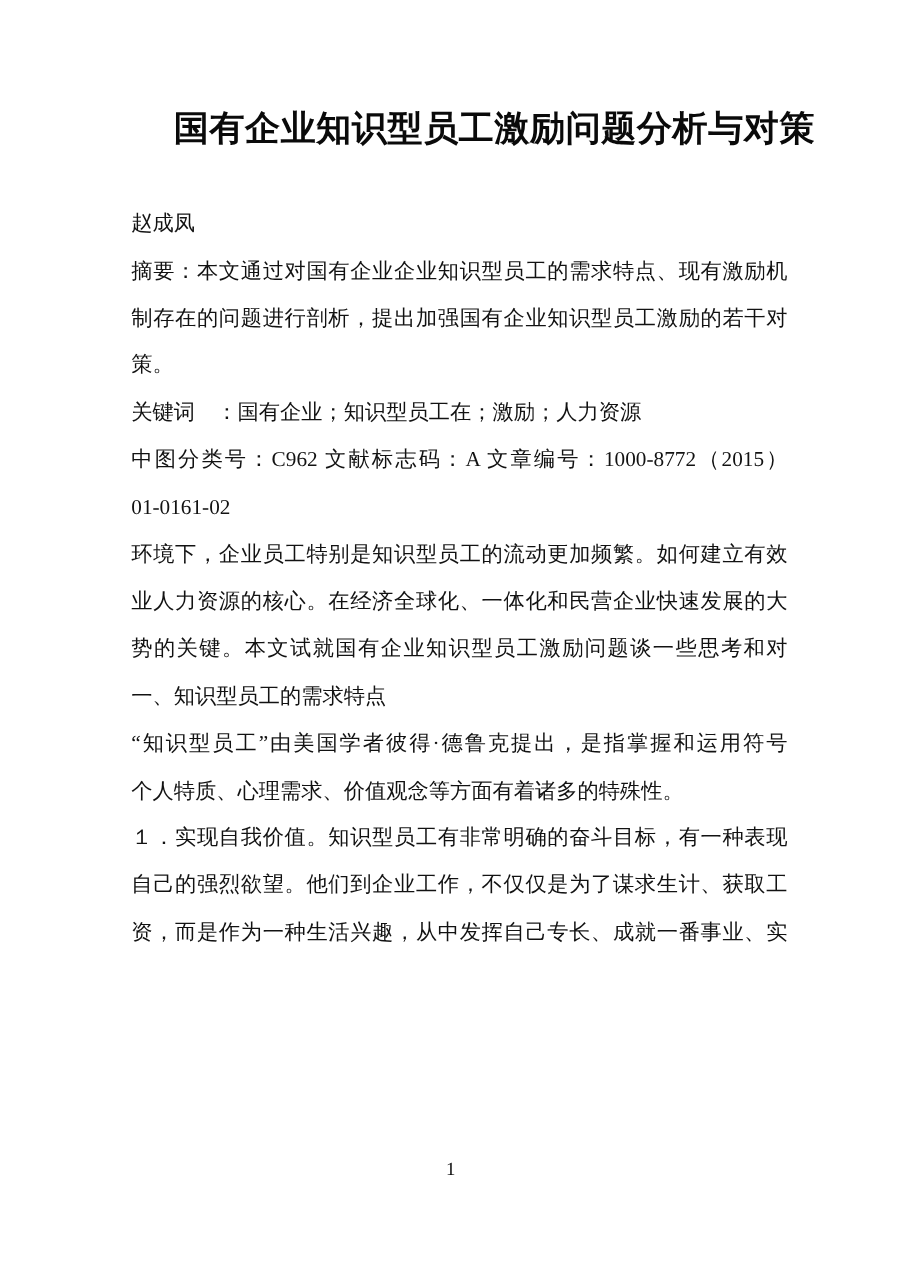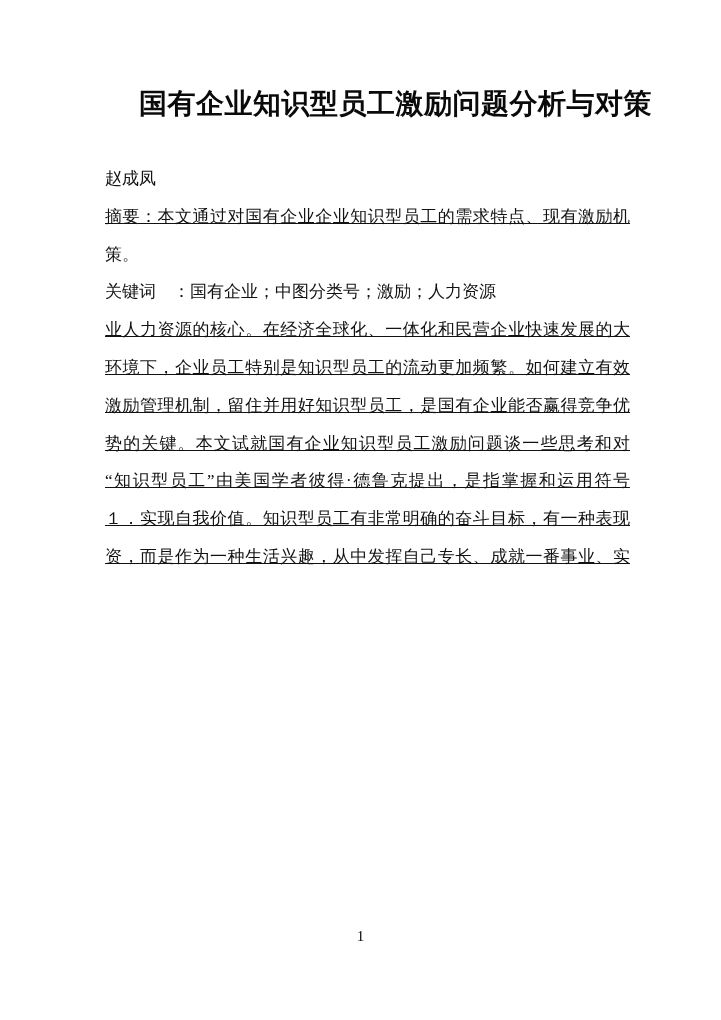--- a/index.html
+++ b/index.html
@@ -40,21 +40,20 @@
   .line {
     height: 37.8px;
     line-height: 37.8px;
     white-space: pre;
     overflow: hidden;
   }
   .line.full {
     white-space: normal;
     text-align: justify;
     text-align-last: justify;
-    text-decoration: underline;
   }
   .page-num {
     position: absolute;
     top: 918px;
     left: 0;
     width: 721px;
     text-align: center;
     font-size: 15px;
     line-height: 36px;
     color: #0a0a0a;
@@ -63,26 +62,31 @@
 </head>
 <body>
 
 <div class="page">
 
   <h1 class="title">国有企业知识型员工激励问题分析与对策</h1>
 
   <div class="content">
     <div class="line">赵成凤</div>
     <div class="line full">摘要：本文通过对国有企业企业知识型员工的需求特点、现有激励机</div>
+    <div class="line full">制存在的问题进行剖析，提出加强国有企业知识型员工激励的若干对</div>
     <div class="line">策。</div>
-    <div class="line">关键词　：国有企业；中图分类号；激励；人力资源</div>
+    <div class="line">关键词　：国有企业；知识型员工在；激励；人力资源</div>
+    <div class="line full">中图分类号：C962 文献标志码：A 文章编号：1000-8772（2015）</div>
+    <div class="line">01-0161-02</div>
+    <div class="line full">环境下，企业员工特别是知识型员工的流动更加频繁。如何建立有效</div>
     <div class="line full">业人力资源的核心。在经济全球化、一体化和民营企业快速发展的大</div>
-    <div class="line full">环境下，企业员工特别是知识型员工的流动更加频繁。如何建立有效</div>
-    <div class="line full">激励管理机制，留住并用好知识型员工，是国有企业能否赢得竞争优</div>
     <div class="line full">势的关键。本文试就国有企业知识型员工激励问题谈一些思考和对策。</div>
+    <div class="line">一、知识型员工的需求特点</div>
     <div class="line full">“知识型员工”由美国学者彼得·德鲁克提出，是指掌握和运用符号</div>
+    <div class="line">个人特质、心理需求、价值观念等方面有着诸多的特殊性。</div>
     <div class="line full">１．实现自我价值。知识型员工有非常明确的奋斗目标，有一种表现</div>
+    <div class="line full">自己的强烈欲望。他们到企业工作，不仅仅是为了谋求生计、获取工</div>
     <div class="line full">资，而是作为一种生活兴趣，从中发挥自己专长、成就一番事业、实</div>
   </div>
 
   <div class="page-num">1</div>
 
 </div>
 
 </body></html>

